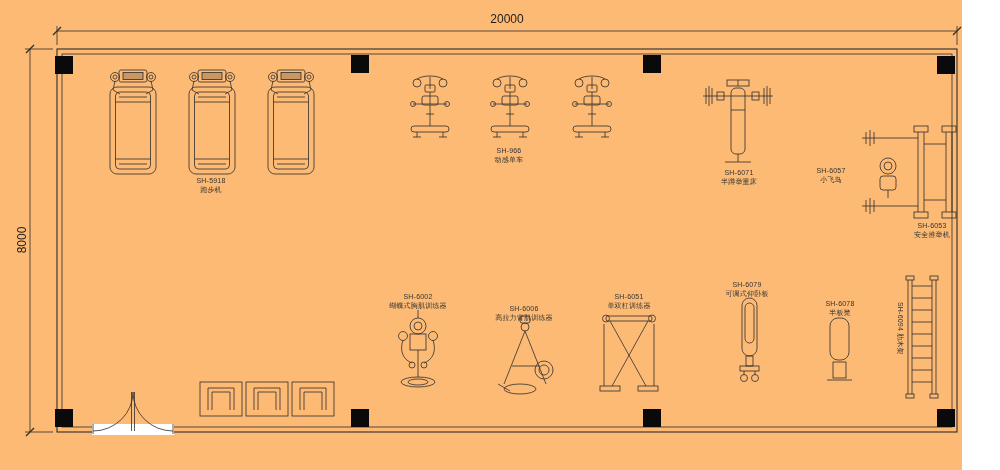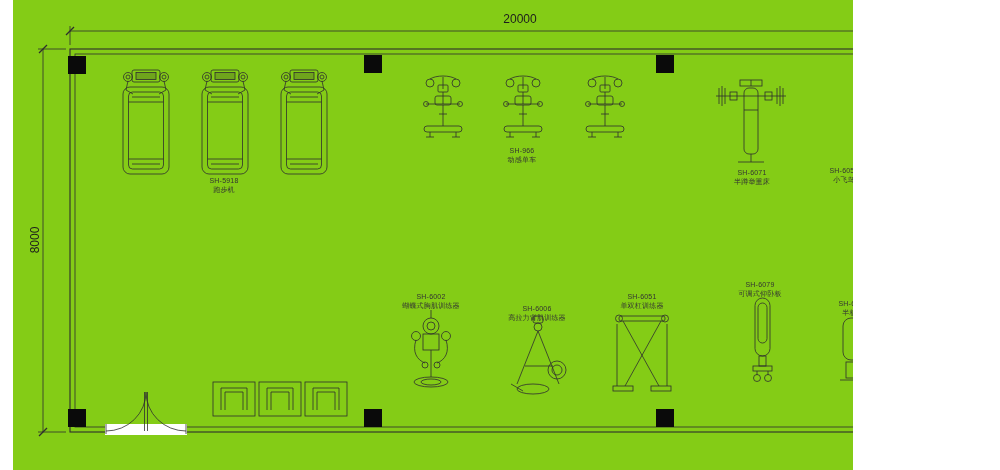--- a/index.html
+++ b/index.html
@@ -1,17 +1,17 @@
 <!DOCTYPE html>
 <html><head>
 <meta charset="utf-8">
 <style>
   * { margin:0; padding:0; box-sizing:border-box; }
   html,body { background:#ffffff; font-family:"Liberation Sans", sans-serif; }
-  .plan { position:relative; width:840px; height:470px; background:#84cc16; overflow:hidden;margin-left:13px; }
+  .plan { position:relative; width:962px; height:470px; background:#fdba74; overflow:hidden; }
   .plan svg { position:absolute; left:0; top:0; }
   .eq-label { position:absolute; transform:translateX(-50%); text-align:center;
               font-size:7px; line-height:9px; color:#333; white-space:nowrap; letter-spacing:0.2px; }
   .eq-label span { display:block; }
   .eq-label.vertical { transform:rotate(90deg); transform-origin:left top; }
   .eq-label.vertical span { display:inline; padding-right:2px; }
   .dim { position:absolute; font-size:12px; color:#1d1d1d; }
   .dim-top { left:457px; top:12px; width:100px; text-align:center; }
   .dim-left { left:-8px; top:233px; width:60px; text-align:center; transform:rotate(-90deg); }
 </style>

